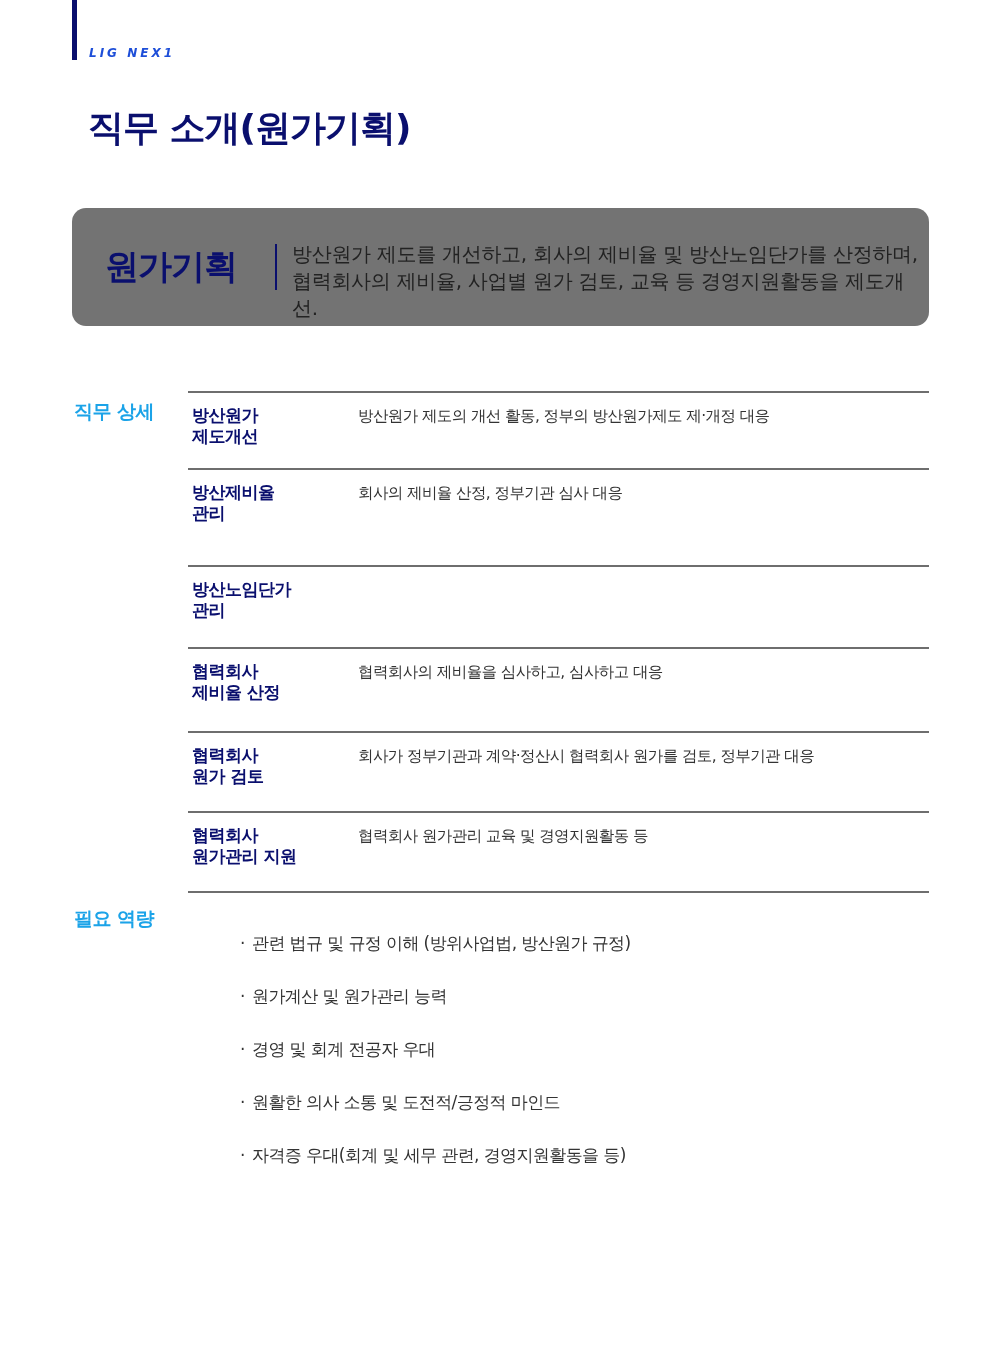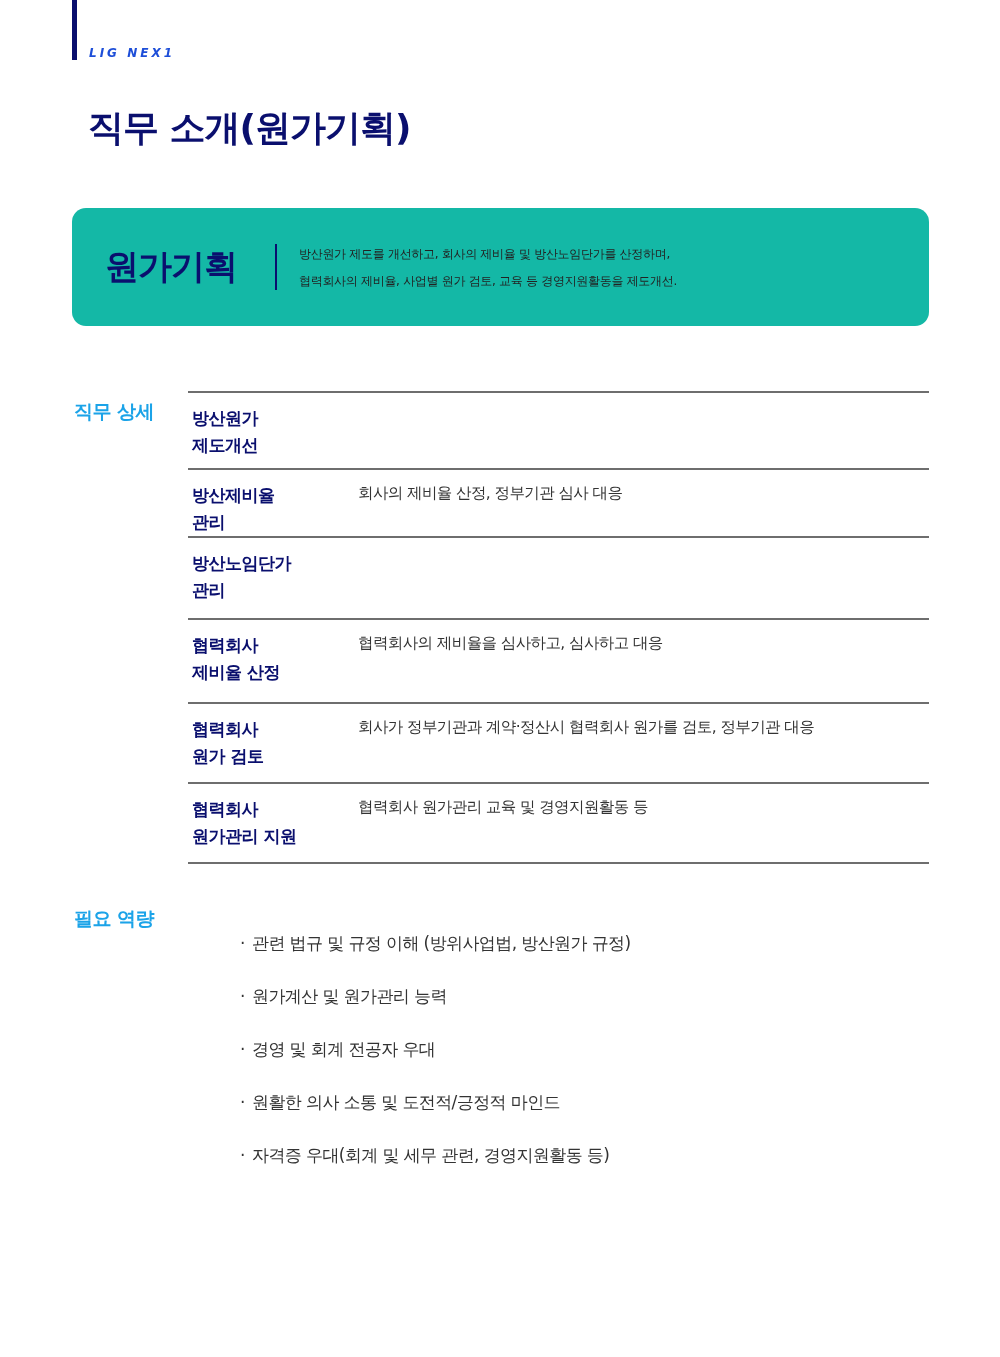--- a/index.html
+++ b/index.html
@@ -5,32 +5,32 @@
   html, body { margin: 0; padding: 0; background: #ffffff; }
   body {
     width: 1000px; height: 1357px; position: relative; overflow: hidden;
     font-family: "DejaVu Sans", "Liberation Sans", sans-serif;
     color: #222;
   }
   .brand-bar { position: absolute; left: 72px; top: 0; width: 5px; height: 60px; background: #0a0f6e; }
   .brand { position: absolute; left: 89px; top: 46px; font-size: 12px; font-weight: bold; letter-spacing: 3px; color: #1d4ed8; font-style: italic; }
   .page-title { position: absolute; left: 72px; top: 88px; font-size: 36px; font-weight: bold; color: #0a0f6e; letter-spacing: -1px; margin: 16px; }
 
-  .summary-box { position: absolute; left: 72px; top: 208px; width: 857px; height: 118px; background: #14b8a6; border-radius: 14px; }
+  .summary-box { position: absolute; left: 72px; top: 208px; width: 857px; height: 118px; background: #737373; border-radius: 14px; }
   .summary-title { position: absolute; left: 33px; top: 36px; font-size: 34px; font-weight: bold; color: #0a0f6e; letter-spacing: -1px; }
   .summary-divider { position: absolute; left: 203px; top: 36px; width: 2px; height: 46px; background: #0a0f6e; }
-  .summary-desc { position: absolute; left: 227px; top: 33px; font-size: 12px; line-height: 27px; color: #222; letter-spacing: -0.3px; }
+  .summary-desc { position: absolute; left: 220px; top: 33px; font-size: 20px; line-height: 27px; color: #222; letter-spacing: -0.3px; }
 
   .section-label { position: absolute; left: 74px; font-size: 19px; font-weight: bold; color: #1ba3e8; letter-spacing: -0.5px; }
   .sec-detail { top: 399px; }
   .sec-req { top: 906px; }
 
   .detail-table { position: absolute; left: 188px; top: 391px; width: 741px; border-top: 2px solid #6e6e6e; }
   .detail-row { position: relative; border-bottom: 2px solid #6e6e6e; box-sizing: border-box; }
-  .row-title { position: absolute; left: 4px; top: 12px; font-size: 17px; line-height: 27px; font-weight: bold; color: #0a0f6e; white-space: pre-line; letter-spacing: -0.5px; }
+  .row-title { position: absolute; left: 4px; top: 12px; font-size: 17px; line-height: 21px; font-weight: bold; color: #0a0f6e; white-space: pre-line; letter-spacing: -0.5px; }
   .row-desc { position: absolute; left: 170px; top: 13px; font-size: 15.5px; color: #333; letter-spacing: -0.6px; }
 
   .req-list { position: absolute; left: 240px; top: 905px; margin: 0; padding: 0; list-style: none; }
   .req-item { font-size: 17px; line-height: 29px; color: #333; letter-spacing: -0.6px; margin-top: 24px; }
   .req-item .dot { display: inline-block; width: 12px; }
 </style>
 </head>
 <body>
 
 <div class="brand-bar"></div>
@@ -45,22 +45,23 @@
     <div>협력회사의 제비율, 사업별 원가 검토, 교육 등 경영지원활동을 제도개선.</div>
   </div>
 </div>
 
 <div class="section-label sec-detail">직무 상세</div>
 
 <div class="detail-table">
   <div class="detail-row" style="height:77px">
     <div class="row-title">방산원가
 제도개선</div>
+    <div class="row-desc">방산원가 제도의 개선 활동, 정부의 방산원가제도 제·개정 대응</div>
   </div>
-  <div class="detail-row" style="height:68px">
+  <div class="detail-row" style="height:97px">
     <div class="row-title">방산제비율
 관리</div>
     <div class="row-desc">회사의 제비율 산정, 정부기관 심사 대응</div>
   </div>
   <div class="detail-row" style="height:82px">
     <div class="row-title">방산노임단가
 관리</div>
   </div>
   <div class="detail-row" style="height:84px">
     <div class="row-title">협력회사
@@ -79,14 +80,14 @@
   </div>
 </div>
 
 <div class="section-label sec-req">필요 역량</div>
 
 <ul class="req-list">
   <li class="req-item"><span class="dot">·</span><span>관련 법규 및 규정 이해 (방위사업법, 방산원가 규정)</span></li>
   <li class="req-item"><span class="dot">·</span><span>원가계산 및 원가관리 능력</span></li>
   <li class="req-item"><span class="dot">·</span><span>경영 및 회계 전공자 우대</span></li>
   <li class="req-item"><span class="dot">·</span><span>원활한 의사 소통 및 도전적/긍정적 마인드</span></li>
-  <li class="req-item"><span class="dot">·</span><span>자격증 우대(회계 및 세무 관련, 경영지원활동 등)</span></li>
+  <li class="req-item"><span class="dot">·</span><span>자격증 우대(회계 및 세무 관련, 경영지원활동을 등)</span></li>
 </ul>
 
 </body></html>

